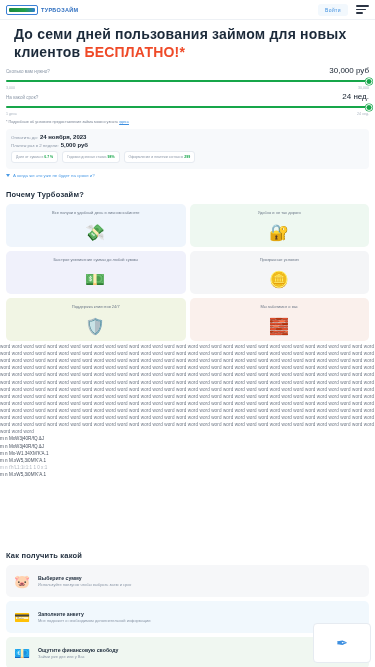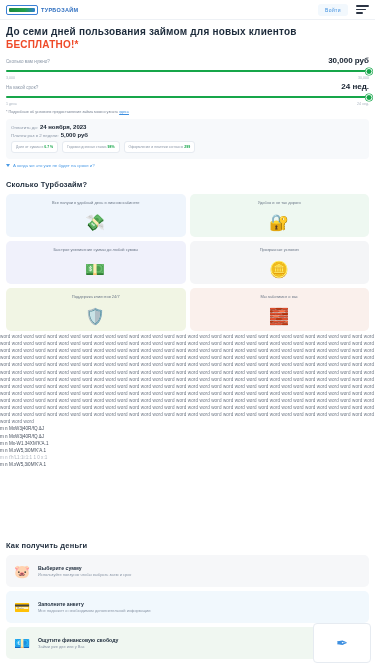--- a/index.html
+++ b/index.html
@@ -46,32 +46,33 @@
     letter-spacing: .4px;
   }
   .burger { width: 13px; display: flex; flex-direction: column; gap: 2px; }
   .burger i { display: block; height: 1.5px; background: #2b3444; border-radius: 1px; }
   .burger i:nth-child(2) { width: 75%; }
   .burger i:nth-child(3) { width: 55%; }
 
   
   .hero { padding: 6px 6px 0; }
   .hero-title {
-    font-size: 10px; font-weight: bold; line-height: 1.25;
+    font-size: 14px; font-weight: bold; line-height: 1.25;
     letter-spacing: .2px;
+    margin-left: 8px;
   }
   .hero-title .free { color: #ef4a28; }
   .hero-title .ast { color: #ef4a28; }
 
   .calc { margin-top: 5px; }
   .calc-row {
     display: flex; align-items: baseline; justify-content: space-between;
   }
   .calc-label { font-size: 4.6px; color: #8c98a8; }
-  .calc-value { font-size: 8px; font-weight: bold; color: #15202e; }
+  .calc-value { font-size: 8px; font-weight: normal; color: #15202e; }
 
   .slider { position: relative; height: 10px; margin-top: 1px; }
   .slider .track {
     position: absolute; left: 0; right: 0; top: 4px;
     height: 2px; background: #e3e8ee; border-radius: 2px;
   }
   .slider .fill {
     position: absolute; left: 0; top: 4px;
     height: 2px; background: #17a64a; border-radius: 2px;
   }
@@ -262,21 +263,21 @@
       <span class="chip"><span>Годовая дневная ставка </span><b>98%</b></span>
       <span class="chip"><span>Оформление и платежи согласно </span><b>299</b></span>
     </div>
 </div>
 
 <div class="accordion">
   <span class="chev"></span>
   <span>А когда же это уже не будет на сроке и?</span>
 </div>
 
-<div class="section-title">Сколько Турбозайм?</div>
+<div class="section-title">Почему Турбозайм?</div>
 <div class="cards" id="why-cards">
     <div class="card c-blue">
       <div class="card-text">Все получи в удобный день в личном кабинете</div>
       <div class="card-icon">💸</div>
     </div>
     <div class="card c-green">
       <div class="card-text">Удобно и не так дорого</div>
       <div class="card-icon">🔐</div>
     </div>
     <div class="card c-lav">
@@ -302,21 +303,21 @@
   <div id="glitch">
       <p class="glitch">m n MxW3j40R/fQ.&amp;J</p>
       <p class="glitch">m n MxW3j40R/fQ.&amp;J</p>
       <p class="glitch">m n Mx-W1.34XM'K'A.1</p>
       <p class="glitch">m n M.xW5,3i0M'K'A.1</p>
       <p class="glitch faint">m n t'h'L1:1i:1:1 1 0 x:1</p>
       <p class="glitch">m n M.xW5,3i0M'K'A.1</p>
     </div>
 </div>
 
-<div class="section-title">Как получить деньги</div>
+<div class="section-title">Как получить какой</div>
 <div class="steps" id="steps">
     <div class="step s-grey">
       <div class="step-icon">🐷</div>
       <div>
         <div class="step-title">Выберите сумму</div>
         <div class="step-desc">Используйте ползунок чтобы выбрать заем и срок</div>
       </div>
     </div>
     <div class="step s-blue">
       <div class="step-icon">💳</div>

